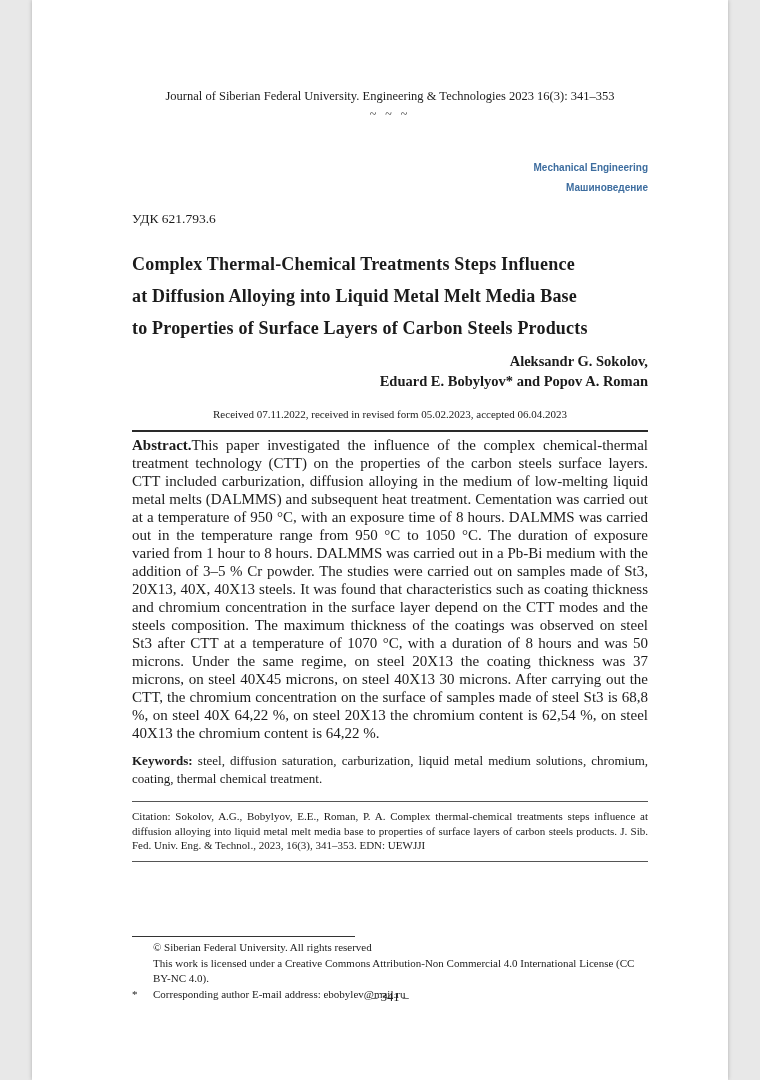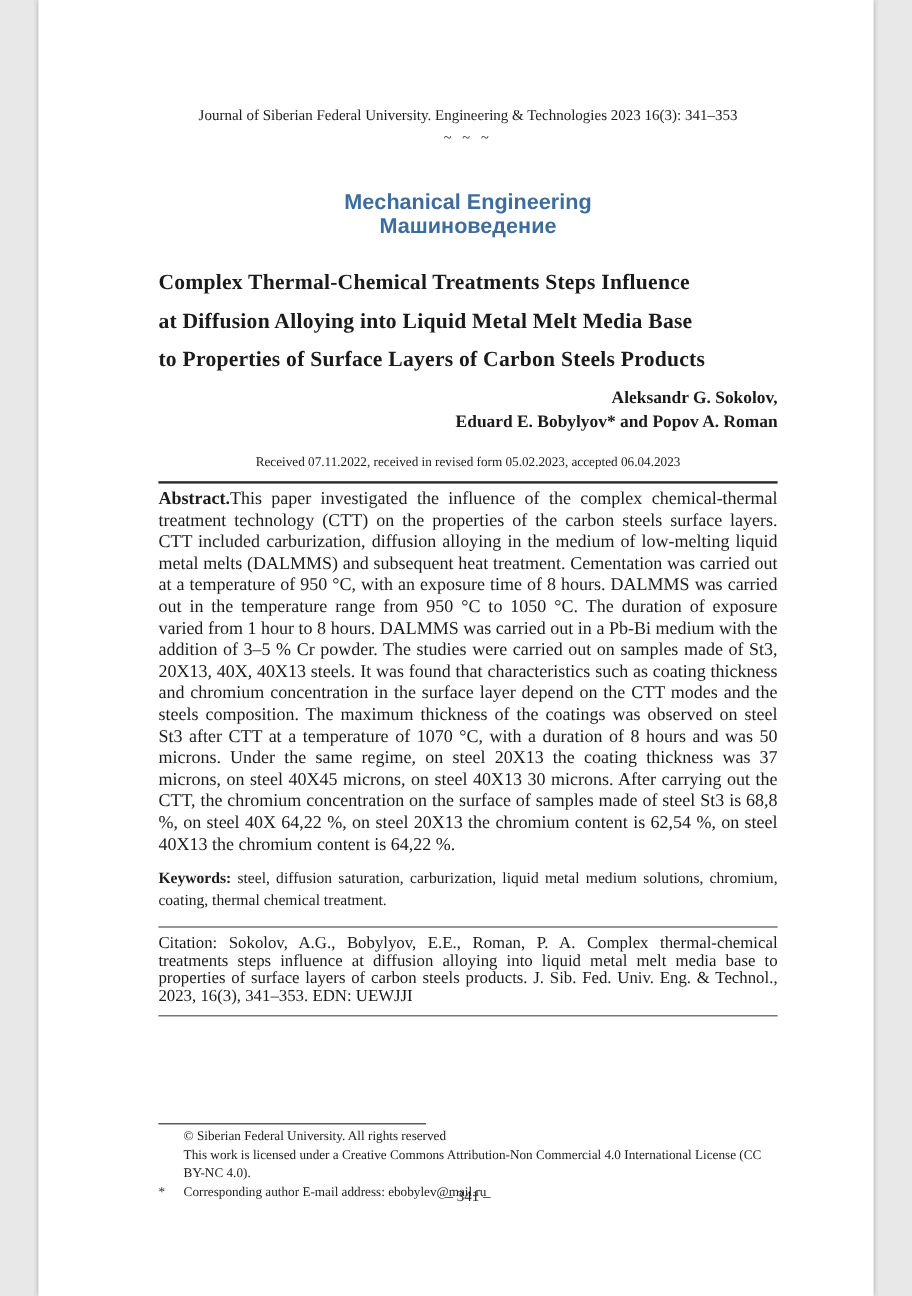--- a/index.html
+++ b/index.html
@@ -10,37 +10,37 @@
     margin:0 auto;
     background:#ffffff;
     color:#1b1b1b;
     font-family:"Liberation Serif", serif;
     padding:88px 80px 0 100px;
     overflow:hidden;
     box-shadow:0 0 4px rgba(0,0,0,.25);
   }
   .journal-line { text-align:center; font-size:12.5px; line-height:16px; }
   .tildes { text-align:center; font-size:12px; letter-spacing:3px; margin-top:3px; color:#2a2a2a; }
-  .section-block { margin-top:36px; text-align:center; font-family:"Liberation Sans", sans-serif; font-weight:bold; font-size:18px; line-height:20px; }
+  .section-block { margin-top:36px; text-align:right; font-family:"Liberation Sans", sans-serif; font-weight:bold; font-size:10px; line-height:20px; }
   .edn { margin-top:17px; font-size:13.5px; }
   .udk { margin-top:13px; font-size:13.5px; }
   .title { margin-top:21px; font-size:18px; font-weight:bold; line-height:32px; letter-spacing:.2px; }
   .title-line { display:block; }
   .authors { margin-top:8px; text-align:right; font-size:14.5px; line-height:19.5px; }
   .author-name { display:block; font-weight:bold; }
   .affiliation-line { display:block; font-style:italic; }
   .received { margin-top:16px; text-align:center; font-size:11px; line-height:15px; }
   .abstract-rule { margin-top:8px; border:0; border-top:2px solid #2a2a2a; height:0; }
   .abstract { margin-top:4px; font-size:15px; line-height:18px; text-align:justify; }
   .keywords { margin-top:10px; font-size:13px; line-height:18px; text-align:justify; }
   .citation-block {
     margin-top:13px;
     border-top:1px solid #555; border-bottom:1px solid #555;
     padding:7px 0 8px 0;
-    font-size:14px; line-height:14.5px; text-align:justify;
+    font-size:11px; line-height:14.5px; text-align:justify;
   }
   .footnotes { position:absolute; left:100px; right:78px; top:936px; font-size:11px; line-height:15.5px; }
   .footnote-rule { border:0; border-top:1px solid #333; width:223px; height:0; margin:0 0 3px 0; }
   .fn-row { display:flex; }
   .fn-marker { flex:none; width:21px; }
   .fn-text { flex:1; }
   .page-number { position:absolute; left:100px; right:80px; top:990px; text-align:center; font-size:12.5px; }
   .b { font-weight:bold; }
 </style>
 </head>
@@ -49,20 +49,21 @@
 <div class="page">
 
   <div class="journal-line">Journal of Siberian Federal University. Engineering &amp; Technologies 2023 16(3): 341–353</div>
   <div class="tildes">~ ~ ~</div>
 
   <div class="section-block" style="color:#3d6d9f;">
     <div>Mechanical Engineering</div>
     <div>Машиноведение</div>
   </div>
 
+  <div class="udk">УДК 621.793.6</div>
 
   <h1 class="title">
     <span class="title-line">Complex Thermal-Chemical Treatments Steps Influence</span>
     <span class="title-line">at Diffusion Alloying into Liquid Metal Melt Media Base</span>
     <span class="title-line">to Properties of Surface Layers of Carbon Steels Products</span>
   </h1>
 
   <div class="authors">
     <span class="author-name">Aleksandr G. Sokolov,</span>
     <span class="author-name">Eduard E. Bobylyov* and Popov A. Roman</span>

